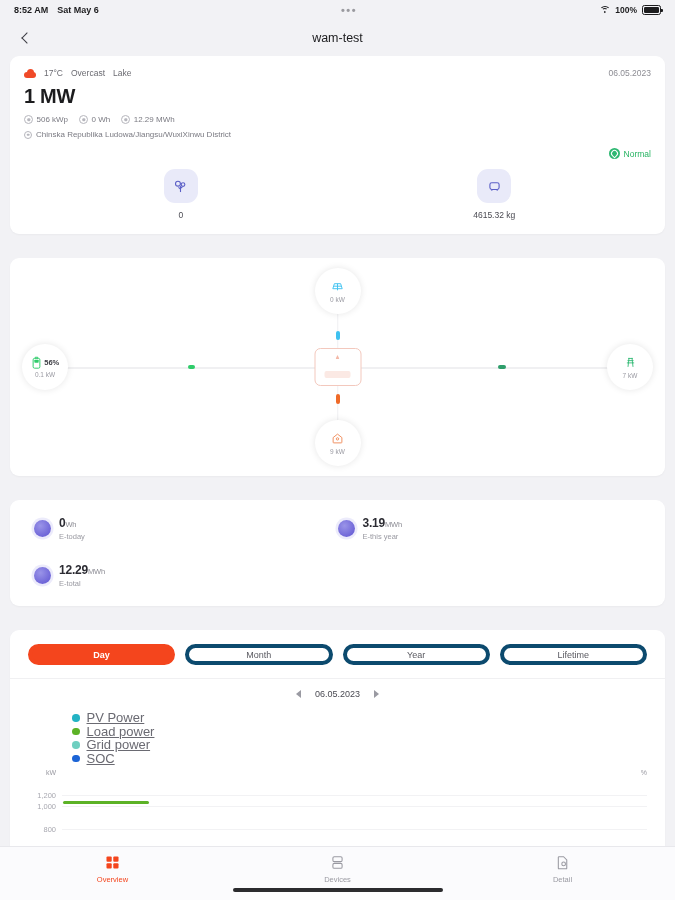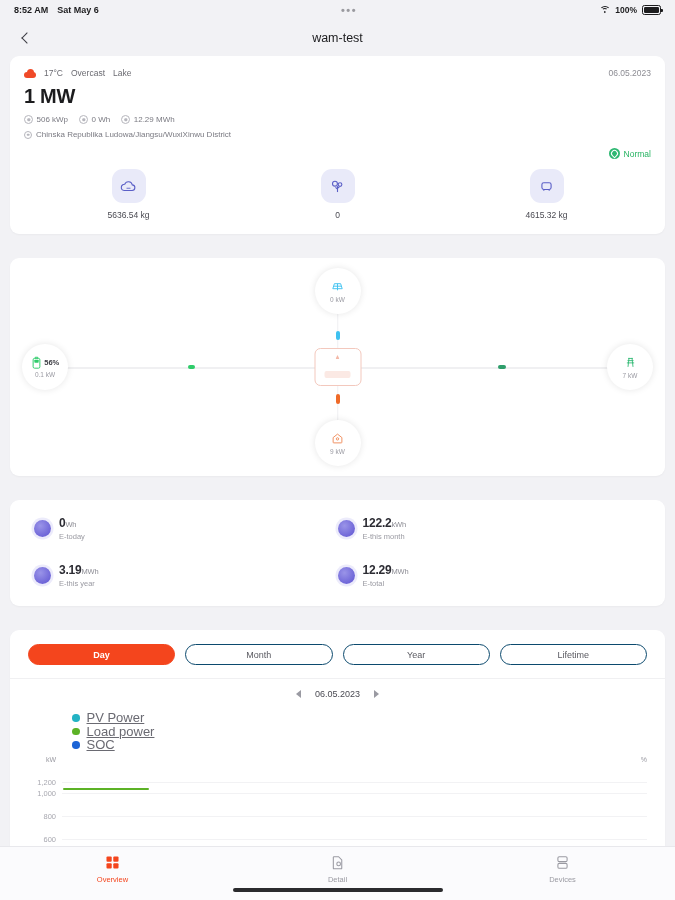--- a/index.html
+++ b/index.html
@@ -165,21 +165,21 @@
     box-shadow: 0 0 0 2.5px rgba(138,131,230,.16);
   }
   .estat-text .v { font-size: 12px; font-weight: 700; color: #2c2c33; letter-spacing: -.2px; }
   .estat-text .v small { font-size: 7.5px; font-weight: 400; color: #8d8d95; }
   .estat-text .k { font-size: 7.5px; color: #9a9aa2; margin-top: 2px; }
 
   
   .chart-card { padding: 14px 0 10px; }
   .segs { display: flex; padding: 0 18px; gap: 10px; }
   .seg {
-    flex: 1; height: 21px; border-radius: 11px; border: 1px solid #0c4a6e;
+    flex: 1; height: 21px; border-radius: 11px; border: 4px solid #0c4a6e;
     display: flex; align-items: center; justify-content: center;
     font-size: 9px; color: #5a5a61; background: #fff; cursor: pointer;
   }
   .seg.active { background: #f4451d; border-color: #f4451d; color: #fff; font-weight: 600; }
   .divider { height: 1px; background: #f0f0f2; margin: 13px 0 0; }
 
   .datenav { display: flex; align-items: center; justify-content: center; gap: 14px; padding: 10px 0 6px; }
   .arrow { width: 0; height: 0; cursor: pointer; }
   .arrow-l { border-top: 4px solid transparent; border-bottom: 4px solid transparent; border-right: 5px solid #9a9aa2; }
   .arrow-r { border-top: 4px solid transparent; border-bottom: 4px solid transparent; border-left: 5px solid #9a9aa2; }
@@ -278,29 +278,20 @@
 
     <div class="status-pill">
       <span class="status-dot"></span>
       <span>Normal</span>
     </div>
 
     <div class="eco-row">
       <div class="eco">
         <div class="eco-bubble">
           <svg width="19" height="19" viewBox="0 0 24 24" fill="none" stroke="#5b5fc7" stroke-width="1.4">
-            <path d="M6.5 17h10a3.5 3.5 0 0 0 .3-6.99A5 5 0 0 0 7.2 9.2 3.9 3.9 0 0 0 6.5 17z"></path>
-            <path d="M9.5 14.2h5" stroke-width="1.1"></path>
-          </svg>
-        </div>
-        <div class="eco-val">5636.54 kg</div>
-      </div>
-      <div class="eco">
-        <div class="eco-bubble">
-          <svg width="19" height="19" viewBox="0 0 24 24" fill="none" stroke="#5b5fc7" stroke-width="1.4">
             <circle cx="8.8" cy="8.4" r="3.1"></circle>
             <circle cx="15.2" cy="9.6" r="2.3"></circle>
             <path d="M12 11.5V19"></path>
             <path d="M12 15.2l-2.6-2.1M12 14.2l2.4-1.9"></path>
           </svg>
         </div>
         <div class="eco-val">0</div>
       </div>
       <div class="eco">
         <div class="eco-bubble">
@@ -372,27 +363,20 @@
     <div class="estat">
       <span class="sun"></span>
       <div class="estat-text">
         <div class="v"><span>0</span><small>Wh</small></div>
         <div class="k">E-today</div>
       </div>
     </div>
     <div class="estat">
       <span class="sun"></span>
       <div class="estat-text">
-        <div class="v"><span>122.2</span><small>kWh</small></div>
-        <div class="k">E-this month</div>
-      </div>
-    </div>
-    <div class="estat">
-      <span class="sun"></span>
-      <div class="estat-text">
         <div class="v"><span>3.19</span><small>MWh</small></div>
         <div class="k">E-this year</div>
       </div>
     </div>
     <div class="estat">
       <span class="sun"></span>
       <div class="estat-text">
         <div class="v"><span>12.29</span><small>MWh</small></div>
         <div class="k">E-total</div>
       </div>
@@ -415,20 +399,24 @@
     </div>
 
     <div class="legend">
       <div class="leg-item">
         <span class="leg-dot" style="background:#23b3c4"></span>
         <span class="leg-lbl">PV Power</span>
       </div>
       <div class="leg-item">
         <span class="leg-dot" style="background:#5cb226"></span>
         <span class="leg-lbl">Load power</span>
+      </div>
+      <div class="leg-item">
+        <span class="leg-dot" style="background:#6fcfc0"></span>
+        <span class="leg-lbl">Grid power</span>
       </div>
       <div class="leg-item">
         <span class="leg-dot" style="background:#1c64d6"></span>
         <span class="leg-lbl">SOC</span>
       </div>
     </div>
 
     <div class="plot-wrap">
       <span class="unit-l">kW</span>
       <span class="unit-r">%</span>
@@ -466,27 +454,27 @@
     <svg width="17" height="17" viewBox="0 0 24 24" fill="#f4451d">
       <rect x="3.5" y="3.5" width="7.4" height="7.4" rx="1.4"></rect>
       <rect x="13.1" y="3.5" width="7.4" height="7.4" rx="1.4"></rect>
       <rect x="3.5" y="13.1" width="7.4" height="7.4" rx="1.4"></rect>
       <rect x="13.1" y="13.1" width="7.4" height="7.4" rx="1.4"></rect>
     </svg>
     <span class="tab-lbl">Overview</span>
   </div>
   <div class="tab">
     <svg width="17" height="17" viewBox="0 0 24 24" fill="none" stroke="#9a9aa2" stroke-width="1.5">
-      <path d="M7 3.8h6.5L18 8.3V20a.9.9 0 0 1-.9.9H7a.9.9 0 0 1-.9-.9V4.7A.9.9 0 0 1 7 3.8z"></path>
-      <circle cx="13.6" cy="14" r="2.6"></circle>
-    </svg>
-    <span class="tab-lbl">Detail</span>
-  </div>
-  <div class="tab">
-    <svg width="17" height="17" viewBox="0 0 24 24" fill="none" stroke="#9a9aa2" stroke-width="1.5">
       <rect x="5.5" y="3.8" width="13" height="7" rx="2"></rect>
       <rect x="5.5" y="13.2" width="13" height="7" rx="2"></rect>
       <path d="M9 7.3h.01M9 16.7h.01"></path>
     </svg>
     <span class="tab-lbl">Devices</span>
   </div>
+  <div class="tab">
+    <svg width="17" height="17" viewBox="0 0 24 24" fill="none" stroke="#9a9aa2" stroke-width="1.5">
+      <path d="M7 3.8h6.5L18 8.3V20a.9.9 0 0 1-.9.9H7a.9.9 0 0 1-.9-.9V4.7A.9.9 0 0 1 7 3.8z"></path>
+      <circle cx="13.6" cy="14" r="2.6"></circle>
+    </svg>
+    <span class="tab-lbl">Detail</span>
+  </div>
   <div class="home-ind"></div>
 </div>
 
 </body></html>

